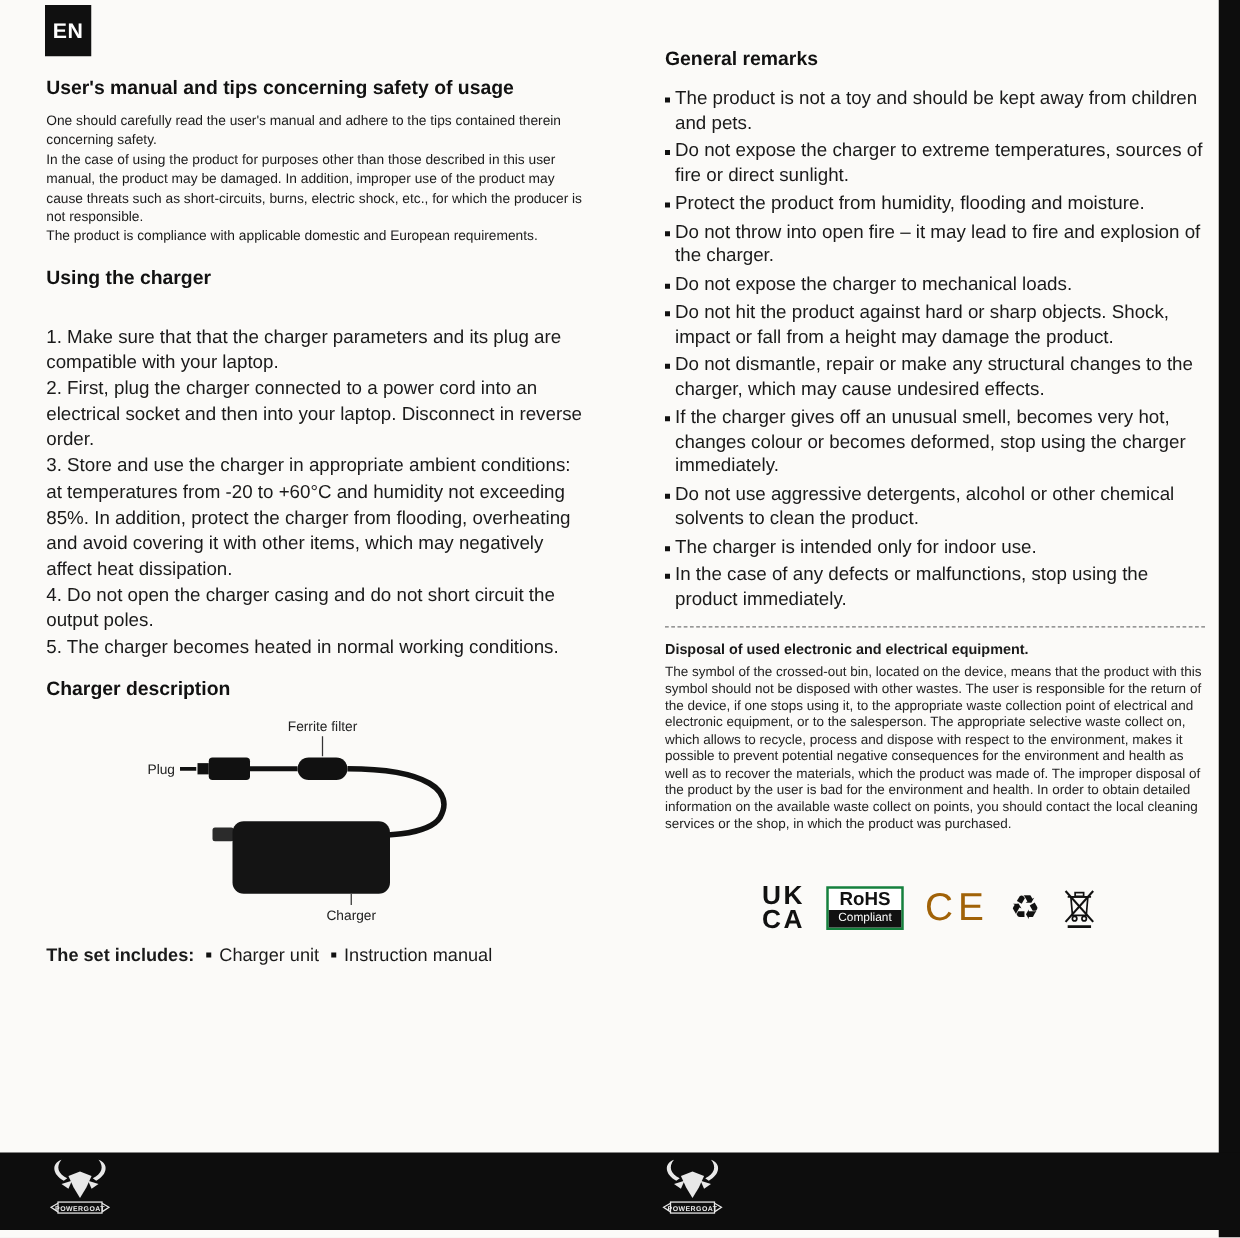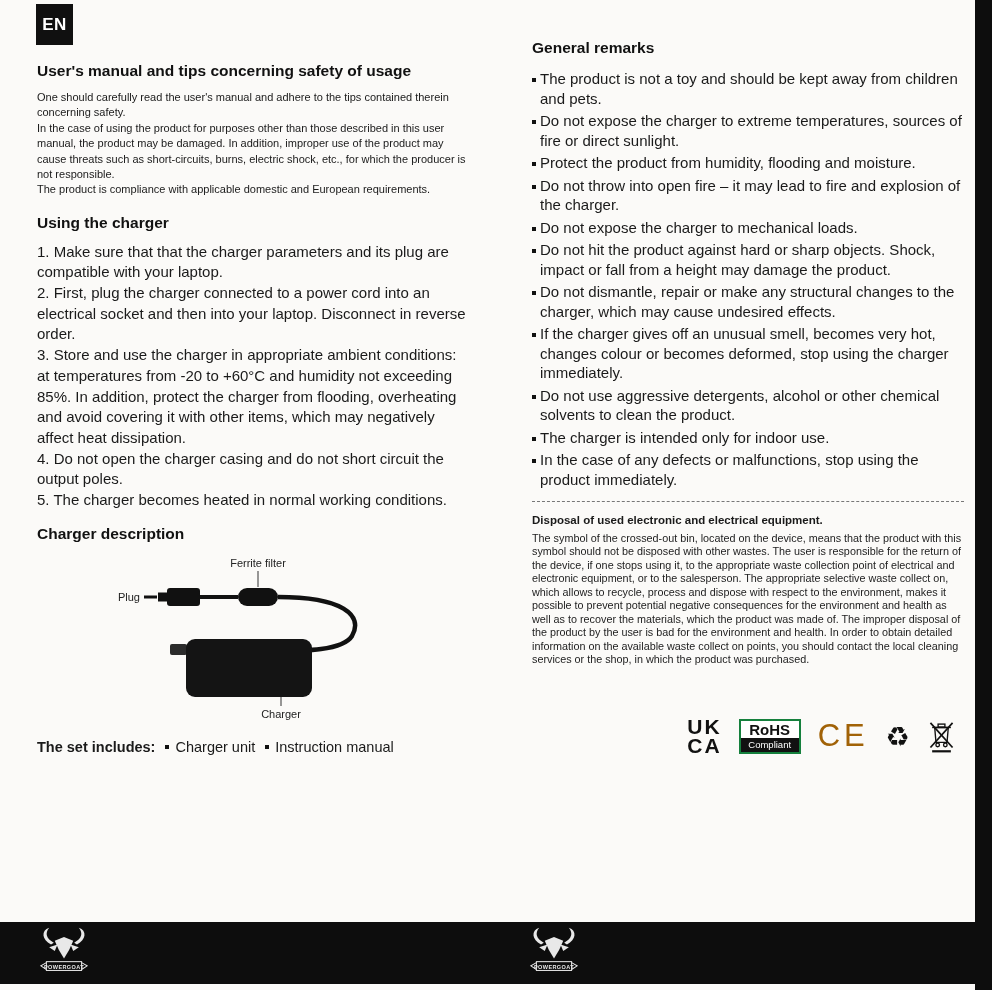--- a/index.html
+++ b/index.html
@@ -33,21 +33,21 @@
 
   .remarks { list-style:none; margin-top:12px; }
   .remark { display:flex; gap:4px; font-size:15px; line-height:1.3; margin-bottom:3px; }
   .remark .sq { margin-top:9px; top:0; }
 
   .divider { border:none; border-top:1.5px dashed #777; margin:12px 0 12px 0; }
 
   .disposal-heading { font-size:11.5px; font-weight:bold; margin-bottom:6px; }
   .disposal-body { font-size:10.8px; line-height:1.25; color:#222; }
 
-  .logos-row { margin-top:50px; display:flex; justify-content:flex-end; align-items:center; gap:17px; padding-right:8px; }
+  .logos-row { margin-top:40px; display:flex; justify-content:center; align-items:center; gap:17px; padding-right:8px; }
   .ukca { font-weight:bold; font-size:21px; line-height:0.92; letter-spacing:2px; color:#111; }
   .rohs { border:2px solid #15803d; width:62px; text-align:center; background:#fff; }
   .rohs-title { font-size:15px; font-weight:bold; padding:0 2px; color:#111; }
   .rohs-sub { background:#111; color:#fff; font-size:9.5px; padding:1px 2px 2px; }
   .ce { font-size:31px; letter-spacing:4px; color:#a16207; font-weight:400; }
   .recycle { font-family:"DejaVu Sans", sans-serif; font-size:27px; color:#111; line-height:1; }
   .weee svg { display:block; }
 
   .goat-wrap { position:absolute; top:4px; }
   .goat-1 { left:38px; }
@@ -62,21 +62,21 @@
   <div class="lang-badge">EN</div>
   <div class="edge-strip"></div>
 
   <div class="col-left">
     <h2>User's manual and tips concerning safety of usage</h2>
     <p class="body-text">One should carefully read the user's manual and adhere to the tips contained therein concerning safety.
 In the case of using the product for purposes other than those described in this user manual, the product may be damaged. In addition, improper use of the product may cause threats such as short-circuits, burns, electric shock, etc., for which the producer is not responsible.
 The product is compliance with applicable domestic and European requirements.</p>
 
     <h2>Using the charger</h2>
-    <div class="using-list" style="margin-top:10px;">
+    <div class="using-list" style="margin-top:28px;">
       <p>1. Make sure that that the charger parameters and its plug are compatible with your laptop.</p>
       <p>2. First, plug the charger connected to a power cord into an electrical socket and then into your laptop. Disconnect in reverse order.</p>
       <p>3. Store and use the charger in appropriate ambient conditions: at temperatures from -20 to +60°C and humidity not exceeding 85%. In addition, protect the charger from flooding, overheating and avoid covering it with other items, which may negatively affect heat dissipation.</p>
       <p>4. Do not open the charger casing and do not short circuit the output poles.</p>
       <p>5. The charger becomes heated in normal working conditions.</p>
     </div>
 
     <h2 class="desc-heading">Charger description</h2>
 
     <svg class="diagram" viewBox="0 0 430 172">

